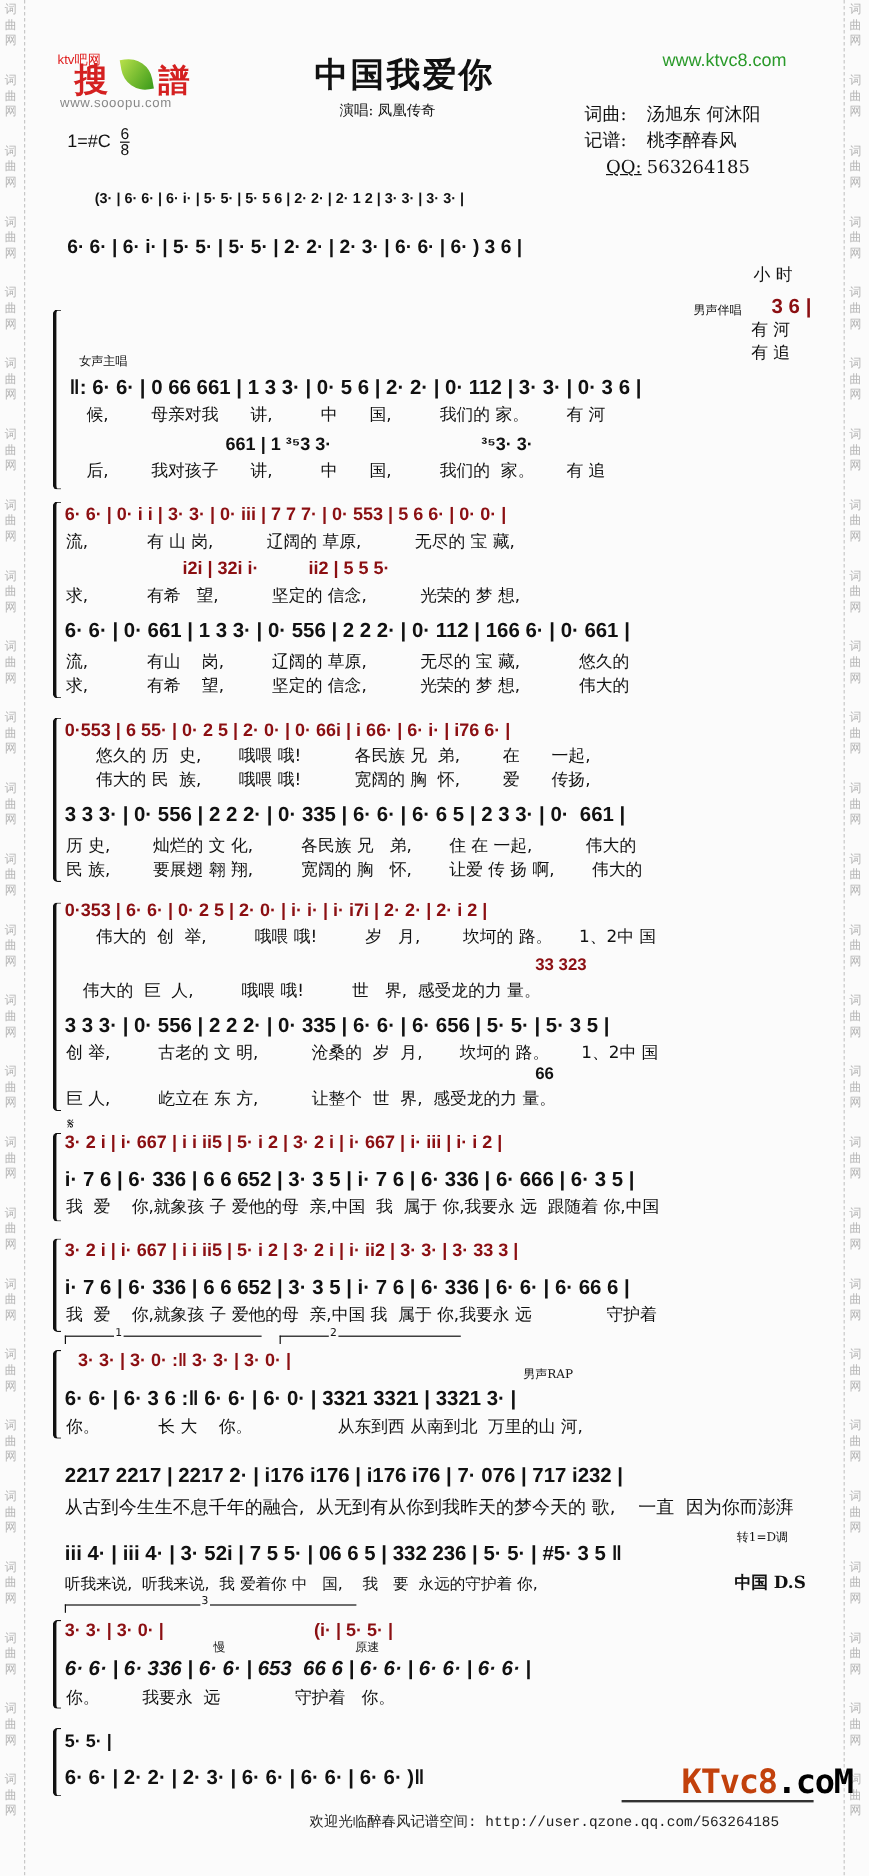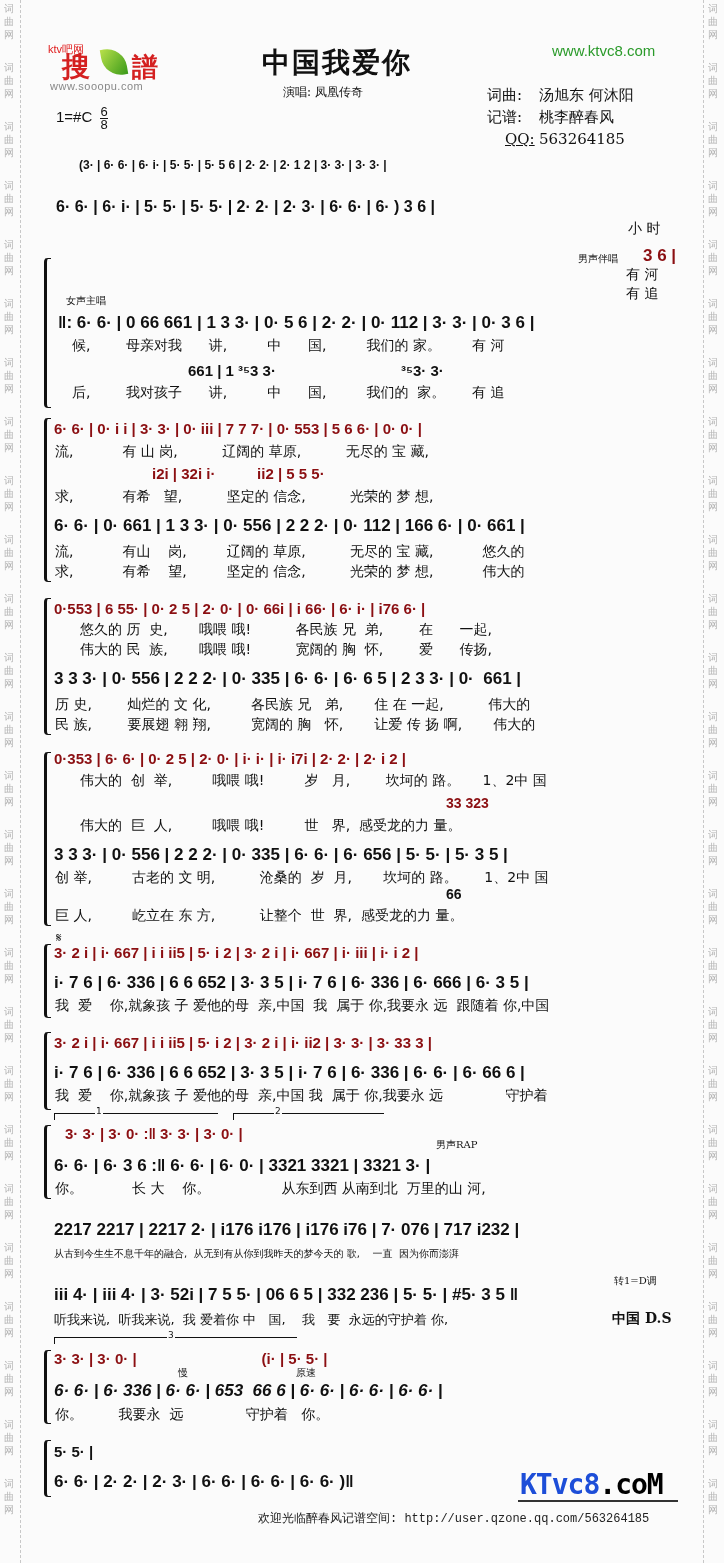--- a/index.html
+++ b/index.html
@@ -24,21 +24,21 @@
   .credits { position:absolute; left:487px; top:84px; font-size:15px; line-height:22px; font-family:"DejaVu Serif", serif; }
   .credits .row span:first-child { display:inline-block; width:52px; }
   .credits .qq span:first-child { padding-left:18px; width:34px;text-decoration:underline; }
   .line { position:absolute; left:40px; width:640px; white-space:pre; font-family:"Liberation Sans", sans-serif; font-weight:bold; font-size:17px; }
   .lyric { position:absolute; left:55px; white-space:pre; font-size:14px; font-family:"DejaVu Sans", sans-serif; }
   .red { color:#8b0f12; }
   .brace { position:absolute; left:44px; border-left:3px solid #111; border-top:1px solid #111; border-bottom:1px solid #111; width:4px; border-radius:4px 0 0 4px; }
   .note-small { position:absolute; font-size:10px; font-family:"DejaVu Serif", serif; }
   .footer { position:absolute; left:258px; top:1510px; font-size:12px; font-family:"Liberation Mono", monospace; color:#222; }
   .ktvlogo { position:absolute; left:520px; top:1468px; font-size:28px; font-weight:bold; font-family:"DejaVu Sans Mono", monospace; letter-spacing:-1px; }
-  .ktvlogo .k { color:#1d4ed8; } .ktvlogo .c { color:#000000; }
+  .ktvlogo .k { color:#c2410c;margin-left:48px; } .ktvlogo .c { color:#000000; }
   .ktvline { position:absolute; left:518px; top:1500px; width:160px; height:2px; background:#333; }
   .volta { position:absolute; border-top:1px solid #111; border-left:1px solid #111; height:6px; font-size:9px; }
   .volta span { position:absolute; top:-8px; left:40px; background:#fbfbfb; padding:0 1px; }
 </style>
 </head>
 <body>
 
 <div class="sidebar left">
   <div class="wmcol" id="wmL">
       <div class="wm">词<br>曲<br>网</div>
@@ -157,21 +157,21 @@
 <div class="lyric" style="top:621px;left:80px;">悠久的 历  史,       哦喂 哦!          各民族 兄  弟,        在      一起,</div>
 <div class="lyric" style="top:641px;left:80px;">伟大的 民  族,       哦喂 哦!          宽阔的 胸  怀,        爱      传扬,</div>
 <div class="line" style="top:669px;left:54px;">3 3 3· | 0· 556 | 2 2 2· | 0· 335 | 6· 6· | 6· 6 5 | 2 3 3· | 0·  661 |</div>
 <div class="lyric" style="top:696px;">历 史,        灿烂的 文 化,         各民族 兄   弟,       住 在 一起,          伟大的</div>
 <div class="lyric" style="top:716px;">民 族,        要展翅 翱 翔,         宽阔的 胸   怀,       让爱 传 扬 啊,       伟大的</div>
 
 <div class="brace" style="top:752px;height:172px;"></div>
 <div class="line red" style="top:750px;left:54px;font-size:15px;">0·353 | 6· 6· | 0· 2 5 | 2· 0· | i· i· | i· i7i | 2· 2· | 2· i 2 |</div>
 <div class="lyric" style="top:772px;left:80px;">伟大的  创  举,         哦喂 哦!         岁   月,        坎坷的 路。     1、2中 国</div>
 <div class="line red" style="top:795px;left:446px;font-size:14px;">33 323</div>
-<div class="lyric" style="top:817px;left:80px;">伟大的  巨  人,         哦喂 哦!         世   界,  感受龙的力 量。</div>
+<div class="lyric" style="top:817px;left:69px;">伟大的  巨  人,         哦喂 哦!         世   界,  感受龙的力 量。</div>
 <div class="line" style="top:845px;left:54px;">3 3 3· | 0· 556 | 2 2 2· | 0· 335 | 6· 6· | 6· 656 | 5· 5· | 5· 3 5 |</div>
 <div class="lyric" style="top:869px;">创 举,         古老的 文 明,          沧桑的  岁  月,       坎坷的 路。      1、2中 国</div>
 <div class="line" style="top:886px;left:446px;font-size:14px;">66</div>
 <div class="lyric" style="top:907px;">巨 人,         屹立在 东 方,          让整个  世  界,  感受龙的力 量。</div>
 
 <div class="note-small" style="top:930px;left:56px;font-size:13px;">𝄋</div>
 <div class="brace" style="top:944px;height:72px;"></div>
 <div class="line red" style="top:944px;left:54px;font-size:15px;">3· 2 i | i· 667 | i i ii5 | 5· i 2 | 3· 2 i | i· 667 | i· iii | i· i 2 |</div>
 <div class="line" style="top:973px;left:54px;">i· 7 6 | 6· 336 | 6 6 652 | 3· 3 5 | i· 7 6 | 6· 336 | 6· 666 | 6· 3 5 |</div>
 <div class="lyric" style="top:997px;">我  爱    你,就象孩 子 爱他的母  亲,中国  我  属于 你,我要永 远  跟随着 你,中国</div>
@@ -187,21 +187,21 @@
 <div class="volta" style="top:1113px;left:233px;width:150px;">
     <span>2</span>
   </div>
 <div class="brace" style="top:1125px;height:72px;"></div>
 <div class="line red" style="top:1125px;left:65px;font-size:15px;">3· 3· | 3· 0· :‖ 3· 3· | 3· 0· |</div>
 <div class="note-small" style="top:1138px;left:436px;">男声RAP</div>
 <div class="line" style="top:1156px;left:54px;">6· 6· | 6· 3 6 :‖ 6· 6· | 6· 0· | 3321 3321 | 3321 3· |</div>
 <div class="lyric" style="top:1180px;">你。           长 大    你。                从东到西 从南到北  万里的山 河,</div>
 
 <div class="line" style="top:1220px;left:54px;">2217 2217 | 2217 2· | i176 i176 | i176 i76 | 7· 076 | 717 i232 |</div>
-<div class="lyric" style="top:1247px;left:54px;font-size:10px;">从古到今生生不息千年的融合,  从无到有从你到我昨天的梦今天的 歌,    一直  因为你而澎湃</div>
+<div class="lyric" style="top:1247px;left:54px;font-size:15px;">从古到今生生不息千年的融合,  从无到有从你到我昨天的梦今天的 歌,    一直  因为你而澎湃</div>
 <div class="note-small" style="top:1274px;left:614px;">转1=D调</div>
 <div class="line" style="top:1285px;left:54px;">iii 4· | iii 4· | 3· 52i | 7 5 5· | 06 6 5 | 332 236 | 5· 5· | #5· 3 5 ‖</div>
 <div class="lyric" style="top:1311px;left:54px;font-size:13px;">听我来说,  听我来说,  我 爱着你 中   国,    我   要  永远的守护着 你,</div>
 <div class="lyric" style="top:1310px;left:612px;font-weight:bold;"><span>中国</span> <span style="font-family:'DejaVu Serif',serif;">D.S</span></div>
 
 <div class="volta" style="top:1337px;left:54px;width:242px;">
     <span style="left:112px;">3</span>
   </div>
 <div class="brace" style="top:1350px;height:72px;"></div>
 <div class="line red" style="top:1350px;left:54px;font-size:15px;">3· 3· | 3· 0· |                              (i· | 5· 5· |</div>

